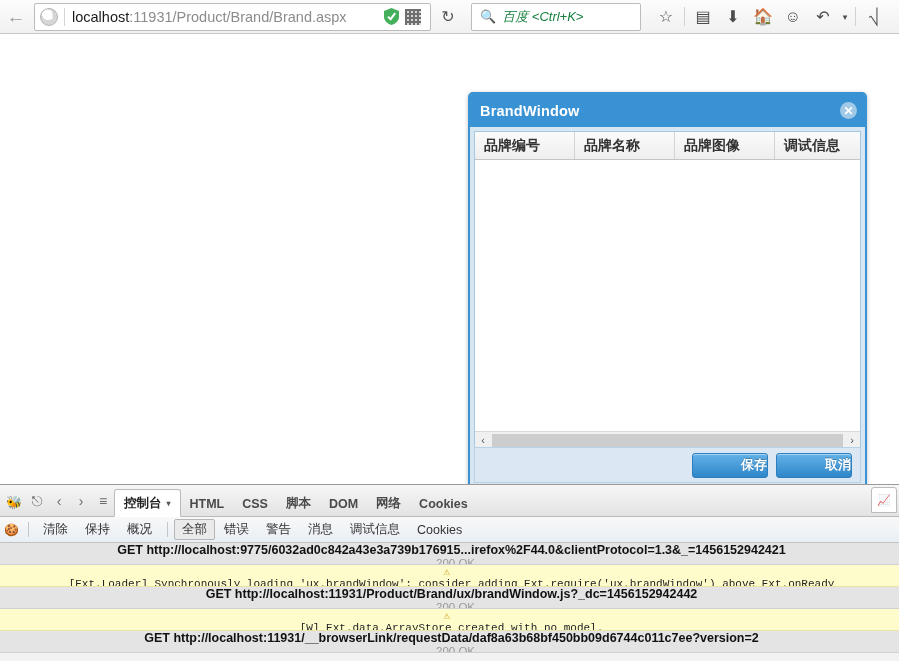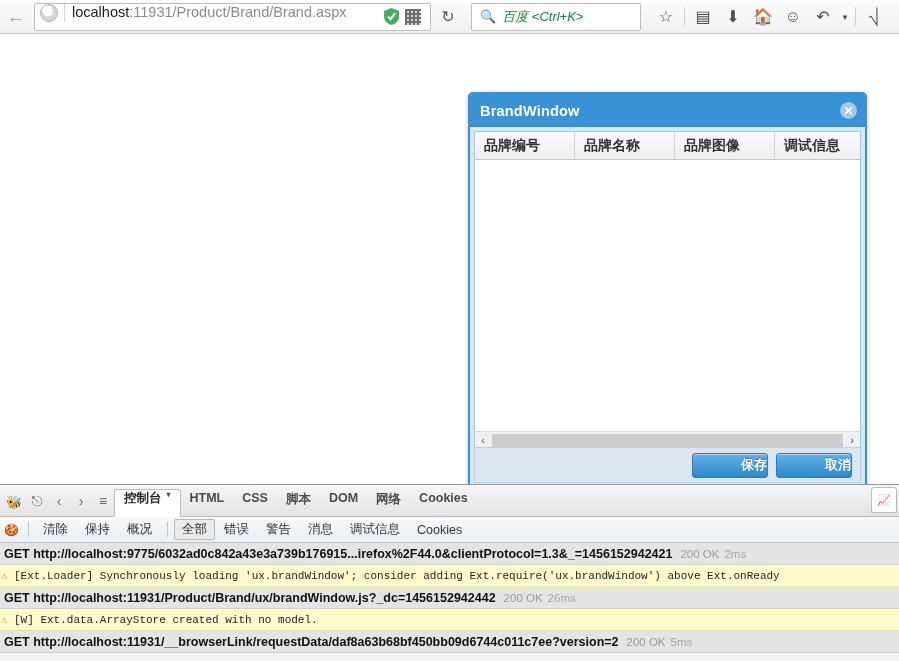--- a/index.html
+++ b/index.html
@@ -36,20 +36,21 @@
   }
   .urlbar {
     position: relative;
     margin-left: 3px;
     width: 395px;
     height: 26px;
     background: #ffffff;
     border: 1px solid #bcbcbc;
     border-radius: 2px;
     display: flex;
+    align-items: center;
   }
   .favicon {
     width: 16px; height: 16px;
     margin-left: 5px;
     border-radius: 50%;
     border: 1px solid #b6b6b6;
     background:
        radial-gradient(circle at 40% 35%, #fff 0 36%, transparent 37%),
        #d6d6d6;
     position: relative;
@@ -297,21 +298,21 @@
   .fb-bug {
     width: 20px; height: 20px;
     margin: 0 2px 4px 2px;
     display: flex; align-items: center; justify-content: center;
     font-size: 13px;
   }
   .fb-tab {
     height: 25px;
     padding: 0 9px;
     display: flex;
-    align-items: flex-start;
+    align-items: center;
     font-size: 12.5px;
     font-weight: bold;
     color: #4a4a4a;
     margin-bottom: 0;
   }
   .fb-tab.active {
     background: #ffffff;
     border: 1px solid #bbbbbb;
     border-bottom: 1px solid #ffffff;
     border-radius: 3px 3px 0 0;
@@ -364,20 +365,21 @@
   .fb-log { background: #ffffff; }
   .log-row {
     display: flex;
     align-items: center;
     height: 22px;
     box-sizing: border-box;
     padding-left: 4px;
     font-size: 12px;
     white-space: nowrap;
     overflow: hidden;
+    flex-direction: column;
   }
   .log-row.net {
     background: #e4e4e4;
     border-bottom: 1px solid #d0d0d0;
     font-weight: bold;
     color: #111111;
     font-size: 12.5px;
   }
   .log-row.warn {
     background: #fffccc;

